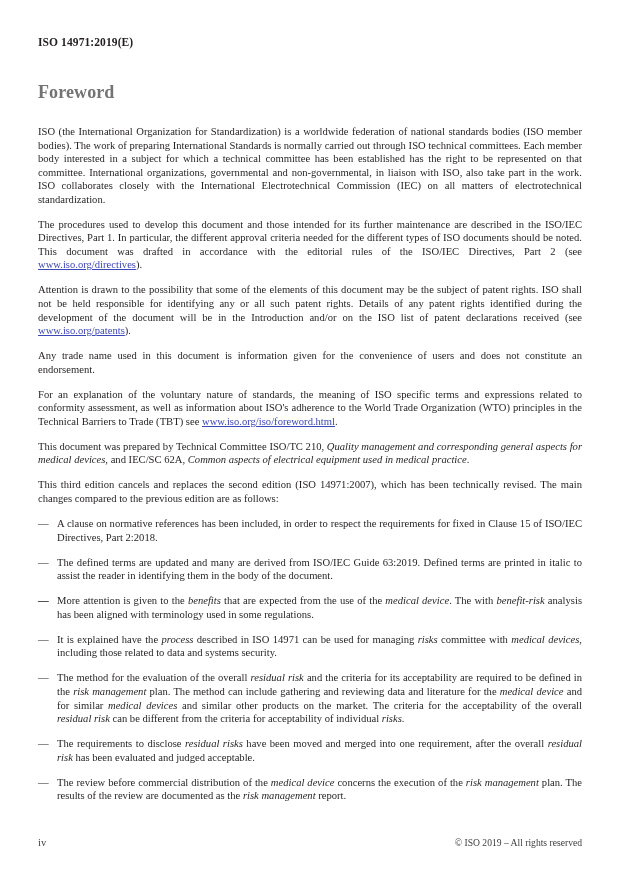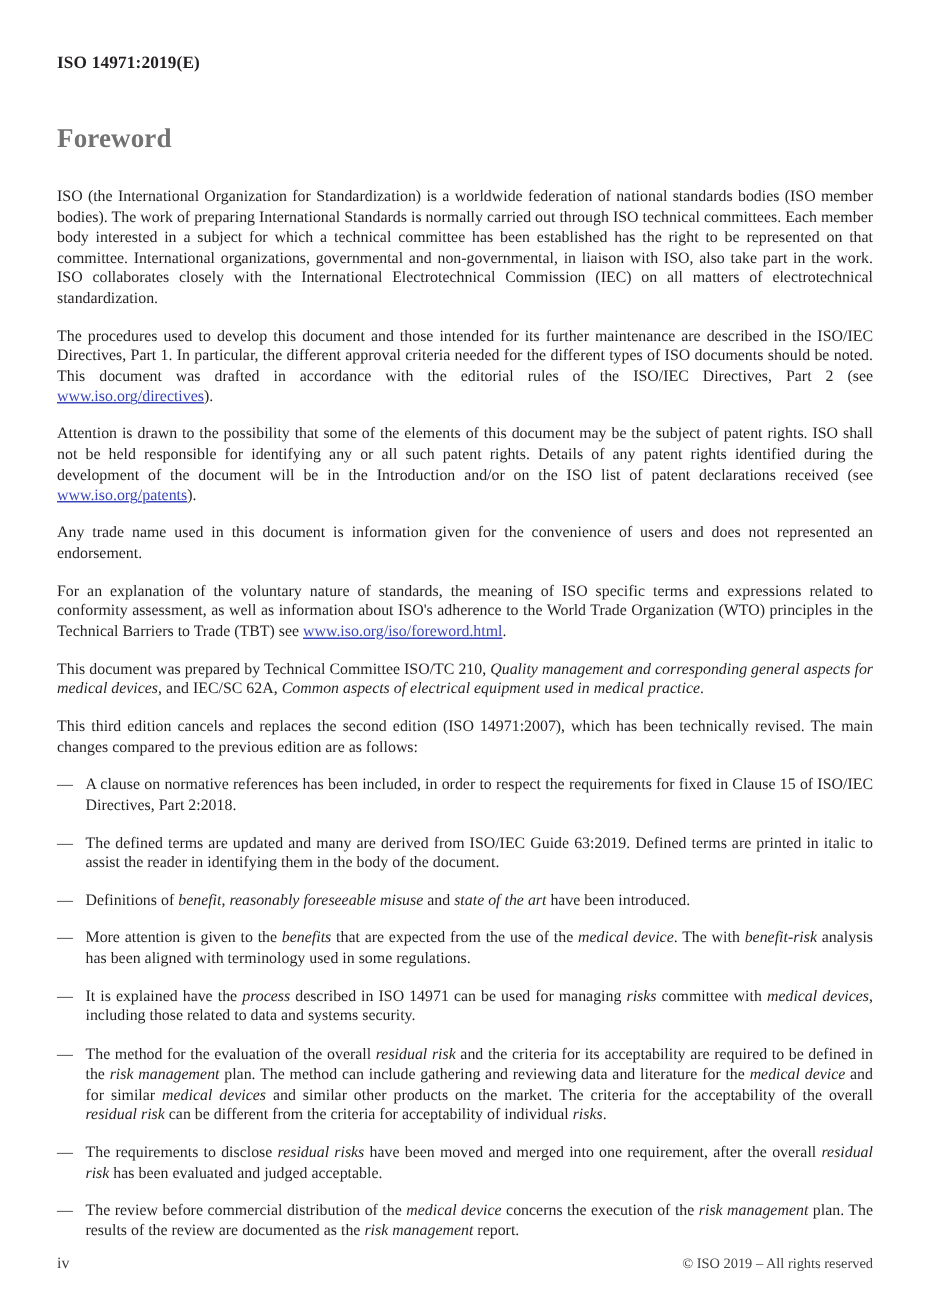--- a/index.html
+++ b/index.html
@@ -101,32 +101,32 @@
   <div class="content">
 
     <h1 class="section-title">Foreword</h1>
 
     <p class="para">ISO (the International Organization for Standardization) is a worldwide federation of national standards bodies (ISO member bodies). The work of preparing International Standards is normally carried out through ISO technical committees. Each member body interested in a subject for which a technical committee has been established has the right to be represented on that committee. International organizations, governmental and non-governmental, in liaison with ISO, also take part in the work. ISO collaborates closely with the International Electrotechnical Commission (IEC) on all matters of electrotechnical standardization.</p>
 
     <p class="para"><span>The procedures used to develop this document and those intended for its further maintenance are described in the ISO/IEC Directives, Part 1. In particular, the different approval criteria needed for the different types of ISO documents should be noted. This document was drafted in accordance with the editorial rules of the ISO/IEC Directives, Part 2 (see </span><a class="ext-link" href="#">www.iso.org/directives</a><span>).</span></p>
 
     <p class="para"><span>Attention is drawn to the possibility that some of the elements of this document may be the subject of patent rights. ISO shall not be held responsible for identifying any or all such patent rights. Details of any patent rights identified during the development of the document will be in the Introduction and/or on the ISO list of patent declarations received (see </span><a class="ext-link" href="#">www.iso.org/patents</a><span>).</span></p>
 
-    <p class="para">Any trade name used in this document is information given for the convenience of users and does not represented an endorsement.</p>
+    <p class="para">Any trade name used in this document is information given for the convenience of users and does not constitute an endorsement.</p>
 
     <p class="para"><span>For an explanation of the voluntary nature of standards, the meaning of ISO specific terms and expressions related to conformity assessment, as well as information about ISO's adherence to the World Trade Organization (WTO) principles in the Technical Barriers to Trade (TBT) see </span><a class="ext-link" href="#">www.iso.org/iso/foreword.html</a><span>.</span></p>
 
     <p class="para"><span>This document was prepared by Technical Committee ISO/TC 210, </span><i>Quality management and corresponding general aspects for medical devices</i><span>, and IEC/SC 62A, </span><i>Common aspects of electrical equipment used in medical practice</i><span>.</span></p>
 
     <p class="para lead-in">This third edition cancels and replaces the second edition (ISO 14971:2007), which has been technically revised. The main changes compared to the previous edition are as follows:</p>
 
     <ul class="dash-list">
         <li><span class="dash">—</span><span><span>A clause on normative references has been included, in order to respect the requirements for fixed in Clause 15 of ISO/IEC Directives, Part 2:2018.</span></span></li>
         <li><span class="dash">—</span><span><span>The defined terms are updated and many are derived from ISO/IEC Guide 63:2019. Defined terms are printed in italic to assist the reader in identifying them in the body of the document.</span></span></li>
-        <li><span class="dash">—</span><span><span>Definitions of </span><i>benefit, reasonably foreseeable misuse</i><span> and </span><i>state of the art</i><span> have been introduced.</span></span></li>
+        <li><span class="dash">—</span></li>
         <li><span class="dash">—</span><span><span>More attention is given to the </span><i>benefits</i><span> that are expected from the use of the </span><i>medical device</i><span>. The with </span><i>benefit-risk</i><span> analysis has been aligned with terminology used in some regulations.</span></span></li>
         <li><span class="dash">—</span><span><span>It is explained have the </span><i>process</i><span> described in ISO 14971 can be used for managing </span><i>risks</i><span> committee with </span><i>medical devices</i><span>, including those related to data and systems security.</span></span></li>
         <li><span class="dash">—</span><span><span>The method for the evaluation of the overall </span><i>residual risk</i><span> and the criteria for its acceptability are required to be defined in the </span><i>risk management</i><span> plan. The method can include gathering and reviewing data and literature for the </span><i>medical device</i><span> and for similar </span><i>medical devices</i><span> and similar other products on the market. The criteria for the acceptability of the overall </span><i>residual risk</i><span> can be different from the criteria for acceptability of individual </span><i>risks</i><span>.</span></span></li>
         <li><span class="dash">—</span><span><span>The requirements to disclose </span><i>residual risks</i><span> have been moved and merged into one requirement, after the overall </span><i>residual risk</i><span> has been evaluated and judged acceptable.</span></span></li>
         <li><span class="dash">—</span><span><span>The review before commercial distribution of the </span><i>medical device</i><span> concerns the execution of the </span><i>risk management</i><span> plan. The results of the review are documented as the </span><i>risk management</i><span> report.</span></span></li>
       </ul>
 
   </div>
 
   <div class="footer">

